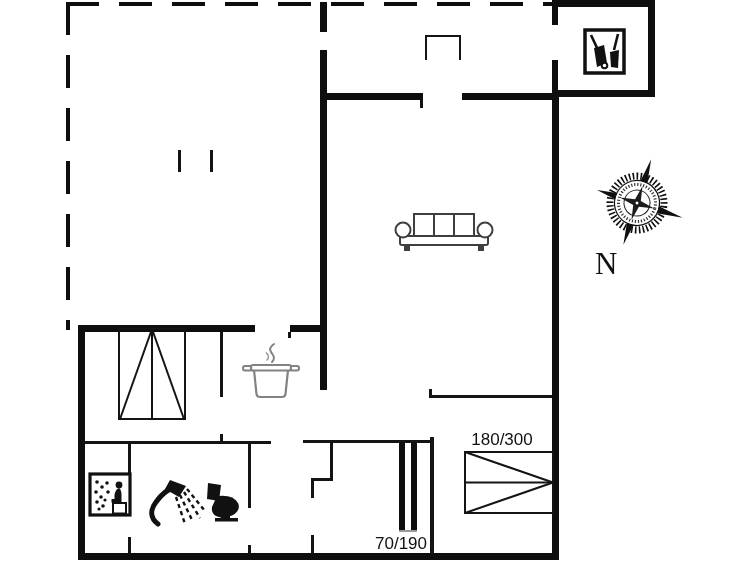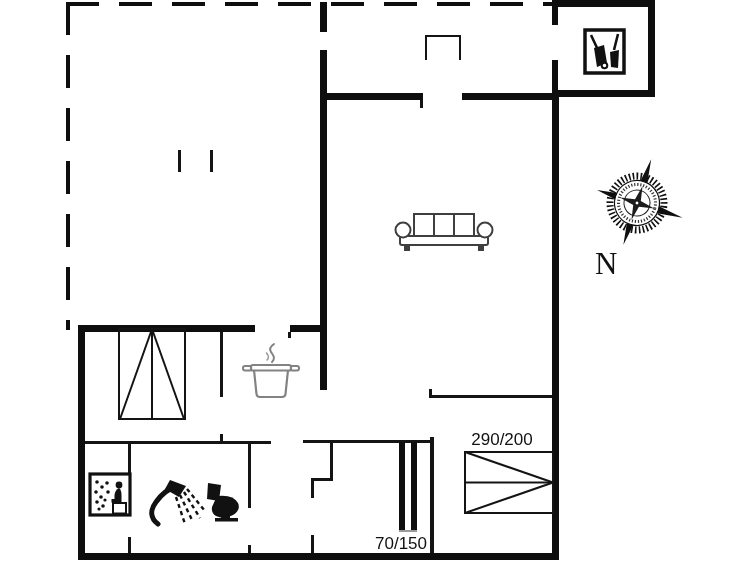--- a/index.html
+++ b/index.html
@@ -79,22 +79,22 @@
 
   <svg style="left:464px;top:451px;" width="90" height="63" viewBox="0 0 90 63">
     <g stroke="#141414" stroke-width="2" fill="none">
       <rect x="1" y="1" width="88" height="61"></rect>
       <line x1="1" y1="31.5" x2="89" y2="31.5"></line>
       <line x1="1" y1="1" x2="89" y2="31.5"></line>
       <line x1="1" y1="62" x2="89" y2="31.5"></line>
     </g>
   </svg>
 
-  <div class="lbl" style="left:458px;top:430px;width:88px;">290/200</div>
-  <div class="lbl" style="left:357px;top:534px;width:88px;">70/150</div>
+  <div class="lbl" style="left:458px;top:430px;width:88px;">180/300</div>
+  <div class="lbl" style="left:357px;top:534px;width:88px;">70/190</div>
 
   <svg style="left:394px;top:206px;" width="100" height="46" viewBox="0 0 100 46">
     <g stroke="#3f3f3f" stroke-width="2" fill="#fff">
       <rect x="20" y="8" width="20" height="24"></rect>
       <rect x="40" y="8" width="20" height="24"></rect>
       <rect x="60" y="8" width="20" height="24"></rect>
       <rect x="6" y="30" width="88" height="9" rx="2"></rect>
       <circle cx="9" cy="24" r="7.5"></circle>
       <circle cx="91" cy="24" r="7.5"></circle>
     </g>

